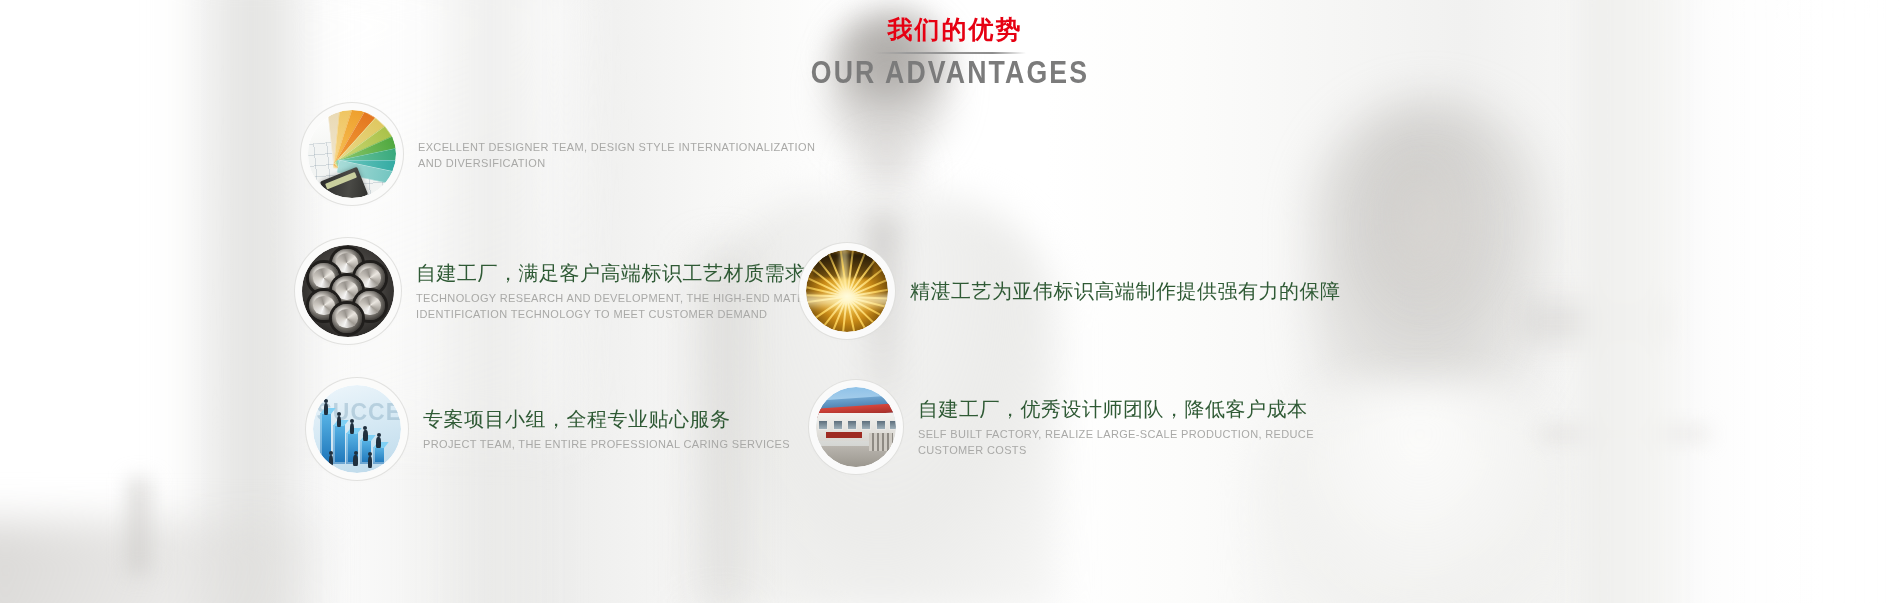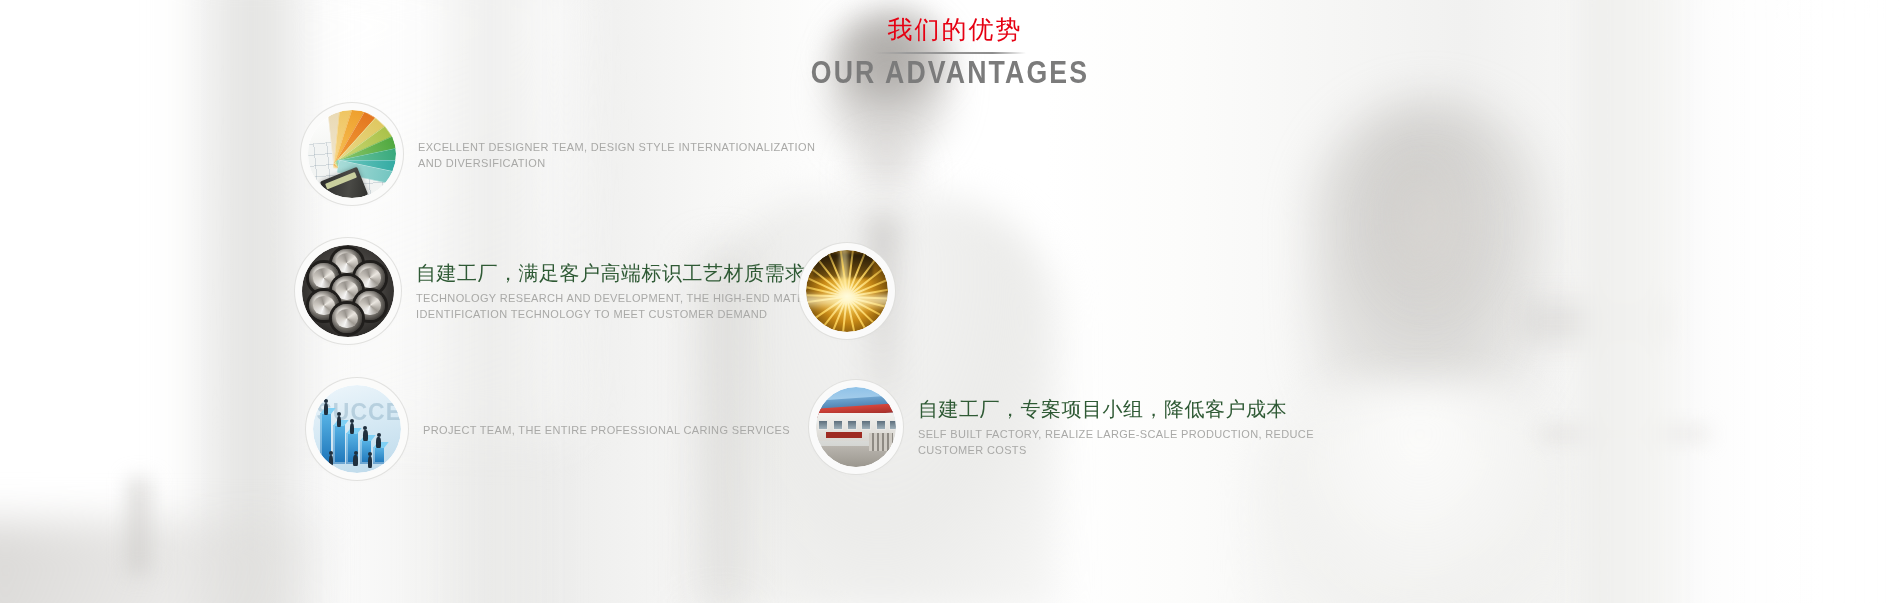--- a/index.html
+++ b/index.html
@@ -132,21 +132,21 @@
   }
 
   
   #page { position:relative; z-index:2; width:1900px; height:603px; }
 
   
   .heading { position:absolute; left:0; right:0; top:16px; text-align:center; }
   .heading .cn{
     color:#e60012;
     font-size:25px;
-    font-weight:400;
+    font-weight:700;
     letter-spacing:2px;
     line-height:1.15;
     font-family:"DejaVu Sans","Liberation Sans",sans-serif;
     margin-left:10px;
   }
   .heading .rule{
     width:152px; height:2px; margin:7px auto 2px;
     background:linear-gradient(90deg,rgba(160,160,160,0),#9b9b9b 22%,#8e8e8e 78%,rgba(160,160,160,0));
   }
   .heading .en{
@@ -439,20 +439,21 @@
           <i style="transform:rotate(78deg)"></i>
           <i style="transform:rotate(96deg)"></i>
           <i style="transform:rotate(112deg)"></i>
           <i style="transform:rotate(128deg)"></i>
           <i style="transform:rotate(146deg)"></i>
         </div>
         <div class="floorglow"></div>
       </div>
     </div>
     <div class="txt">
+      <div class="cn">精湛工艺为亚伟标识高端制作提供强有力的保障</div>
     </div>
   </div>
 
   <div class="adv" style="left:313px; top:385px;">
     <div class="thumb" style="width:88px;height:88px;">
       <div class="art art-chart">
         <div class="ghost">SUCCESS</div>
         <div class="bar" style="left:8%;  width:13%; height:58%;"></div>
         <div class="bar" style="left:23%; width:13%; height:44%;"></div>
         <div class="bar" style="left:38%; width:13%; height:36%;"></div>
@@ -462,20 +463,21 @@
         <div class="man" style="left:27%; bottom:52%; width:5%; height:13%;"></div>
         <div class="man" style="left:42%; bottom:44%; width:5%; height:13%;"></div>
         <div class="man" style="left:57%; bottom:36%; width:5%; height:13%;"></div>
         <div class="man" style="left:72%; bottom:28%; width:5%; height:13%;"></div>
         <div class="man" style="left:18%; bottom:8%;  width:5%; height:13%;"></div>
         <div class="man" style="left:46%; bottom:8%;  width:5%; height:13%;"></div>
         <div class="man" style="left:62%; bottom:6%;  width:5%; height:13%;"></div>
       </div>
     </div>
     <div class="txt">
+      <div class="cn">专案项目小组，全程专业贴心服务</div>
       <div class="en">PROJECT TEAM, THE ENTIRE PROFESSIONAL CARING SERVICES</div>
     </div>
   </div>
 
   <div class="adv" style="left:816px; top:387px;">
     <div class="thumb" style="width:80px;height:80px;">
       <div class="art art-factory">
         <div class="roofblue"></div>
         <div class="roof"></div>
         <div class="wall">
@@ -485,19 +487,19 @@
           <i style="left:56%"></i>
             <i style="left:72%"></i>
             <i style="left:87%"></i>
         </div>
         <div class="sign"></div>
         <div class="ground"></div>
         <div class="fence"></div>
       </div>
     </div>
     <div class="txt">
-      <div class="cn">自建工厂，专案项目小组，降低客户成本</div>
+      <div class="cn">自建工厂，优秀设计师团队，降低客户成本</div>
       <div class="en">SELF BUILT FACTORY, REALIZE LARGE-SCALE PRODUCTION, REDUCE
 CUSTOMER COSTS</div>
     </div>
   </div>
 
 </div>
 
 </body></html>

